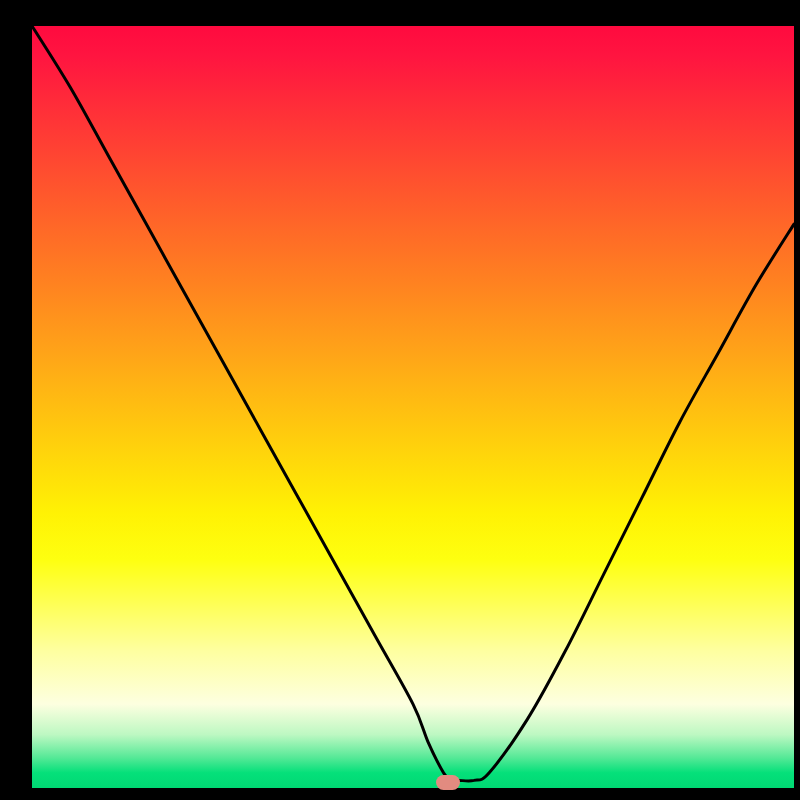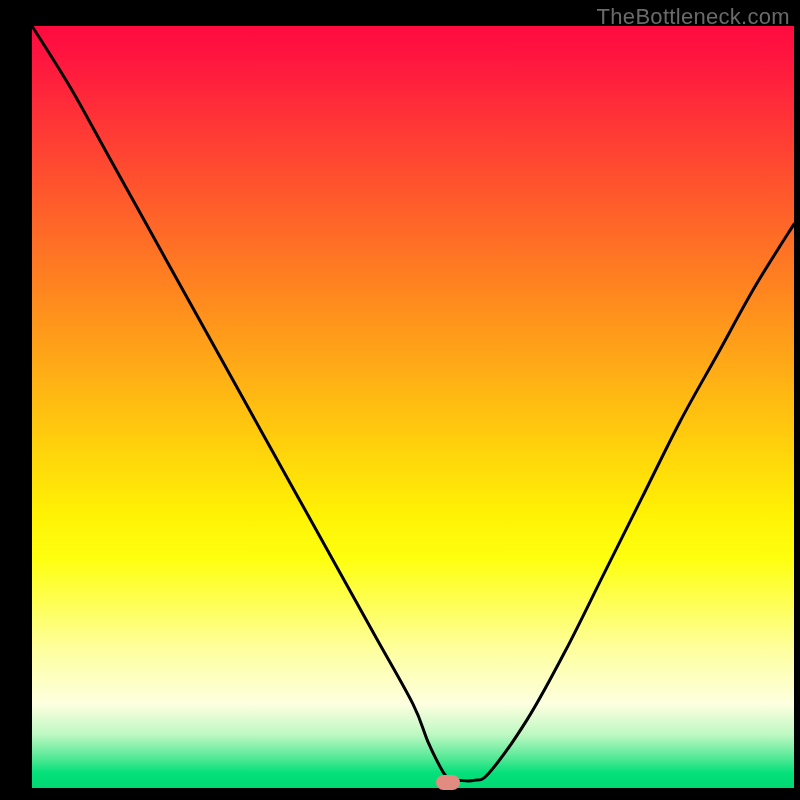--- a/index.html
+++ b/index.html
@@ -68,21 +68,20 @@
     background: #e28b80;
     border-radius: 8px;
     z-index: 12;
   }
 </style>
 </head>
 <body>
 
 <div class="frame">
 
-  <div class="watermark">TheBottleneck.com</div>
 
   <div class="plot-area"></div>
 
   <svg class="curve" viewBox="0 0 762 762" preserveAspectRatio="none">
     <path id="curve-path" d="M 0.0 0.0 C 6.4 10.2, 25.4 39.4, 38.1 61.0 C 50.8 82.5, 63.5 106.7, 76.2 129.5 C 88.9 152.4, 101.6 175.3, 114.3 198.1 C 127.0 221.0, 139.7 243.8, 152.4 266.7 C 165.1 289.6, 177.8 312.4, 190.5 335.3 C 203.2 358.1, 215.9 381.0, 228.6 403.9 C 241.3 426.7, 254.0 449.6, 266.7 472.4 C 279.4 495.3, 292.1 518.2, 304.8 541.0 C 317.5 563.9, 330.2 586.7, 342.9 609.6 C 355.6 632.5, 372.1 660.4, 381.0 678.2 C 389.9 696.0, 391.2 704.8, 396.2 716.3 C 401.3 727.7, 407.7 740.4, 411.5 746.8 C 415.3 753.1, 416.6 753.1, 419.1 754.4 C 421.6 755.6, 422.9 754.4, 426.7 754.4 C 430.5 754.4, 436.9 755.6, 442.0 754.4 C 447.0 753.1, 448.3 756.9, 457.2 746.8 C 466.1 736.6, 482.6 713.7, 495.3 693.4 C 508.0 673.1, 520.7 649.0, 533.4 624.8 C 546.1 600.7, 558.8 574.0, 571.5 548.6 C 584.2 523.2, 596.9 497.8, 609.6 472.4 C 622.3 447.0, 635.0 420.4, 647.7 396.2 C 660.4 372.1, 673.1 350.5, 685.8 327.7 C 698.5 304.8, 711.2 280.7, 723.9 259.1 C 736.6 237.5, 755.6 208.3, 762.0 198.1" fill="none" stroke="#000" stroke-width="3" stroke-linecap="round" stroke-linejoin="round"></path>
   </svg>
 
   <div class="marker" style="left: 436px; bottom: 10px;"></div>
 
 </div>

